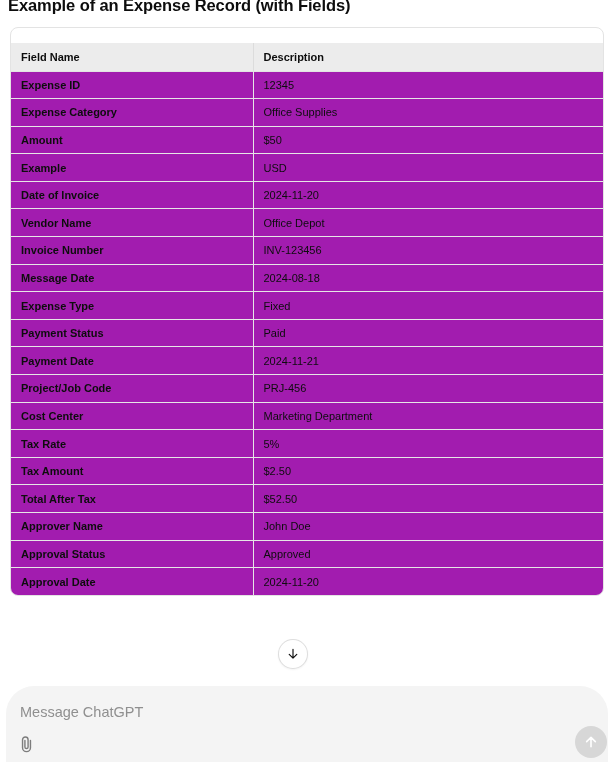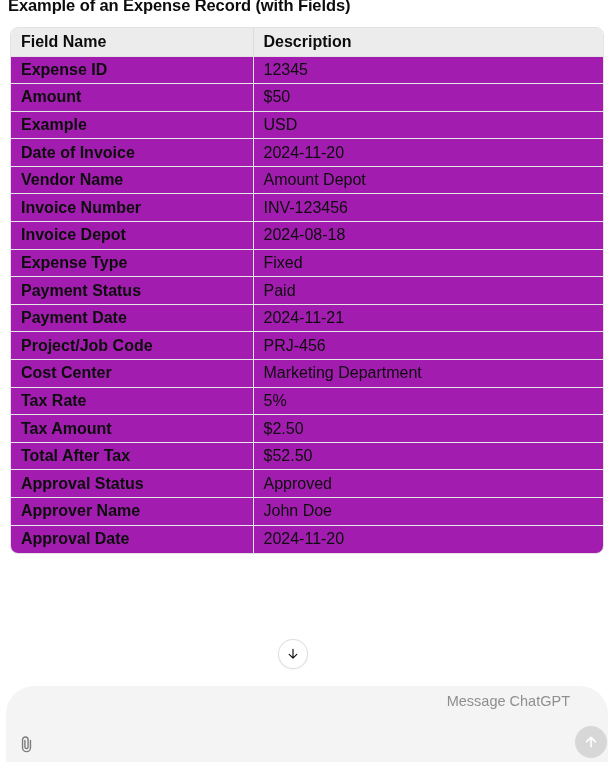--- a/index.html
+++ b/index.html
@@ -36,22 +36,23 @@
     left:10px; top:27px;
     width:594px;
     border:1px solid var(--table-border);
     border-radius:8px;
     overflow:hidden;
     background:#fff;
   }
   table{
     width:100%;
     border-collapse:collapse;
-    font-size:16px;
-    color:var(--text);
+    font-size:11px;
+    color:var(--text);
+    margin-top:15px;
   }
   thead th{
     background:var(--header-bg);
     font-weight:600;
     text-align:left;
     height:28px;
     padding:0 10px;
     border-bottom:1px solid var(--table-border);
   }
   thead th:first-child{width:242px;border-right:1px solid #dcdcdc;}
@@ -78,30 +79,29 @@
   }
   .composer{
     position:absolute;
     left:6px; top:686px;
     width:602px; height:86px;
     background:var(--composer-bg);
     border-radius:28px 28px 0 0;
   }
   .composer textarea{
     position:absolute;
-    left:14px; top:1px;
+    left:14px; top:12px;
     width:550px; height:32px;
     background:transparent;
     border:none; outline:none; resize:none;
     font-family:"Liberation Sans", sans-serif;
     font-size:14.5px;
     color:var(--text);
     line-height:18px;
     padding-top:5px;
-    text-align:right;
   }
   .composer textarea::placeholder{color:var(--placeholder);opacity:1;}
   .attach-btn{
     position:absolute;
     left:6px; top:44px;
     width:28px; height:28px;
     display:flex;align-items:center;justify-content:center;
     background:transparent;border:none;cursor:pointer;
   }
   .send-btn{
@@ -127,41 +127,45 @@
         <th>Field Name</th>
         <th>Description</th>
       </tr>
     </thead>
     <tbody>
         <tr>
     <td class="cell-field">Expense ID</td>
     <td class="cell-desc">12345</td>
   </tr>
         <tr>
+    <td class="cell-field">Expense Category</td>
+    <td class="cell-desc">Office Supplies</td>
+  </tr>
+        <tr>
     <td class="cell-field">Amount</td>
     <td class="cell-desc">$50</td>
   </tr>
         <tr>
     <td class="cell-field">Example</td>
     <td class="cell-desc">USD</td>
   </tr>
         <tr>
     <td class="cell-field">Date of Invoice</td>
     <td class="cell-desc">2024-11-20</td>
   </tr>
         <tr>
     <td class="cell-field">Vendor Name</td>
-    <td class="cell-desc">Amount Depot</td>
+    <td class="cell-desc">Office Depot</td>
   </tr>
         <tr>
     <td class="cell-field">Invoice Number</td>
     <td class="cell-desc">INV-123456</td>
   </tr>
         <tr>
-    <td class="cell-field">Invoice Depot</td>
+    <td class="cell-field">Message Date</td>
     <td class="cell-desc">2024-08-18</td>
   </tr>
         <tr>
     <td class="cell-field">Expense Type</td>
     <td class="cell-desc">Fixed</td>
   </tr>
         <tr>
     <td class="cell-field">Payment Status</td>
     <td class="cell-desc">Paid</td>
   </tr>
@@ -183,26 +187,26 @@
   </tr>
         <tr>
     <td class="cell-field">Tax Amount</td>
     <td class="cell-desc">$2.50</td>
   </tr>
         <tr>
     <td class="cell-field">Total After Tax</td>
     <td class="cell-desc">$52.50</td>
   </tr>
         <tr>
+    <td class="cell-field">Approver Name</td>
+    <td class="cell-desc">John Doe</td>
+  </tr>
+        <tr>
     <td class="cell-field">Approval Status</td>
     <td class="cell-desc">Approved</td>
-  </tr>
-        <tr>
-    <td class="cell-field">Approver Name</td>
-    <td class="cell-desc">John Doe</td>
   </tr>
         <tr>
     <td class="cell-field">Approval Date</td>
     <td class="cell-desc">2024-11-20</td>
   </tr>
       </tbody>
   </table>
 </div>
 
 <div class="scroll-btn">

